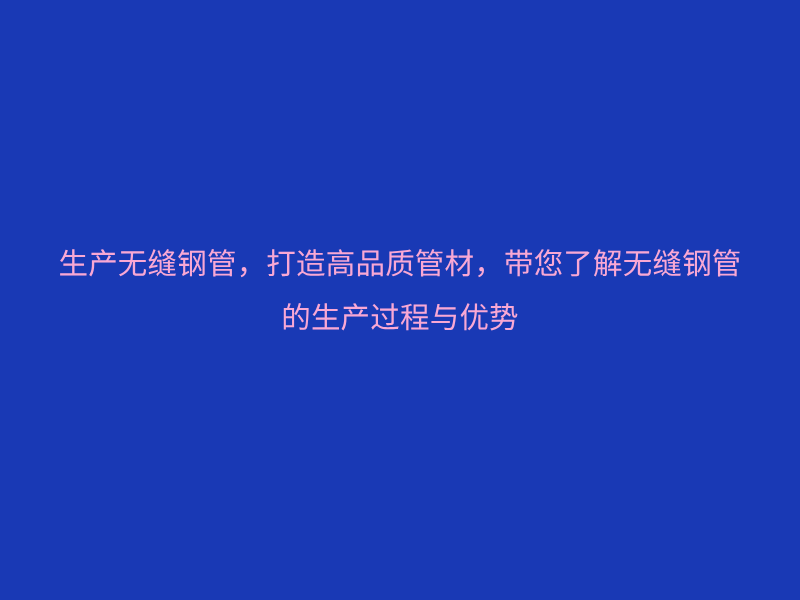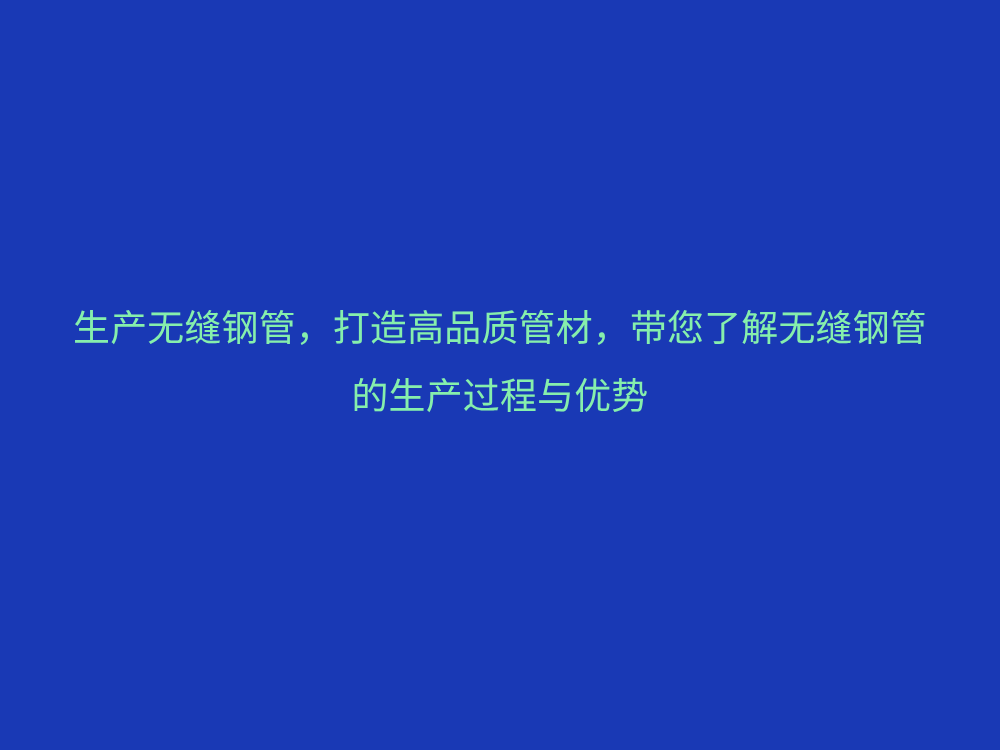--- a/index.html
+++ b/index.html
@@ -50,17 +50,17 @@
     text-rendering: optimizeLegibility;
   }
 </style>
 </head>
 <body>
 
 <div id="banner" style="background-color: rgb(25, 57, 181);">
 
   <div id="headline-block">
 
-    <h1 id="headline" style="color: #86efac;">生产无缝钢管，打造高品质管材，带您了解无缝钢管的生产过程与优势</h1>
+    <h1 id="headline" style="color: #f9a8d4;">生产无缝钢管，打造高品质管材，带您了解无缝钢管的生产过程与优势</h1>
 
   </div>
 
 </div>
 
 </body></html>

